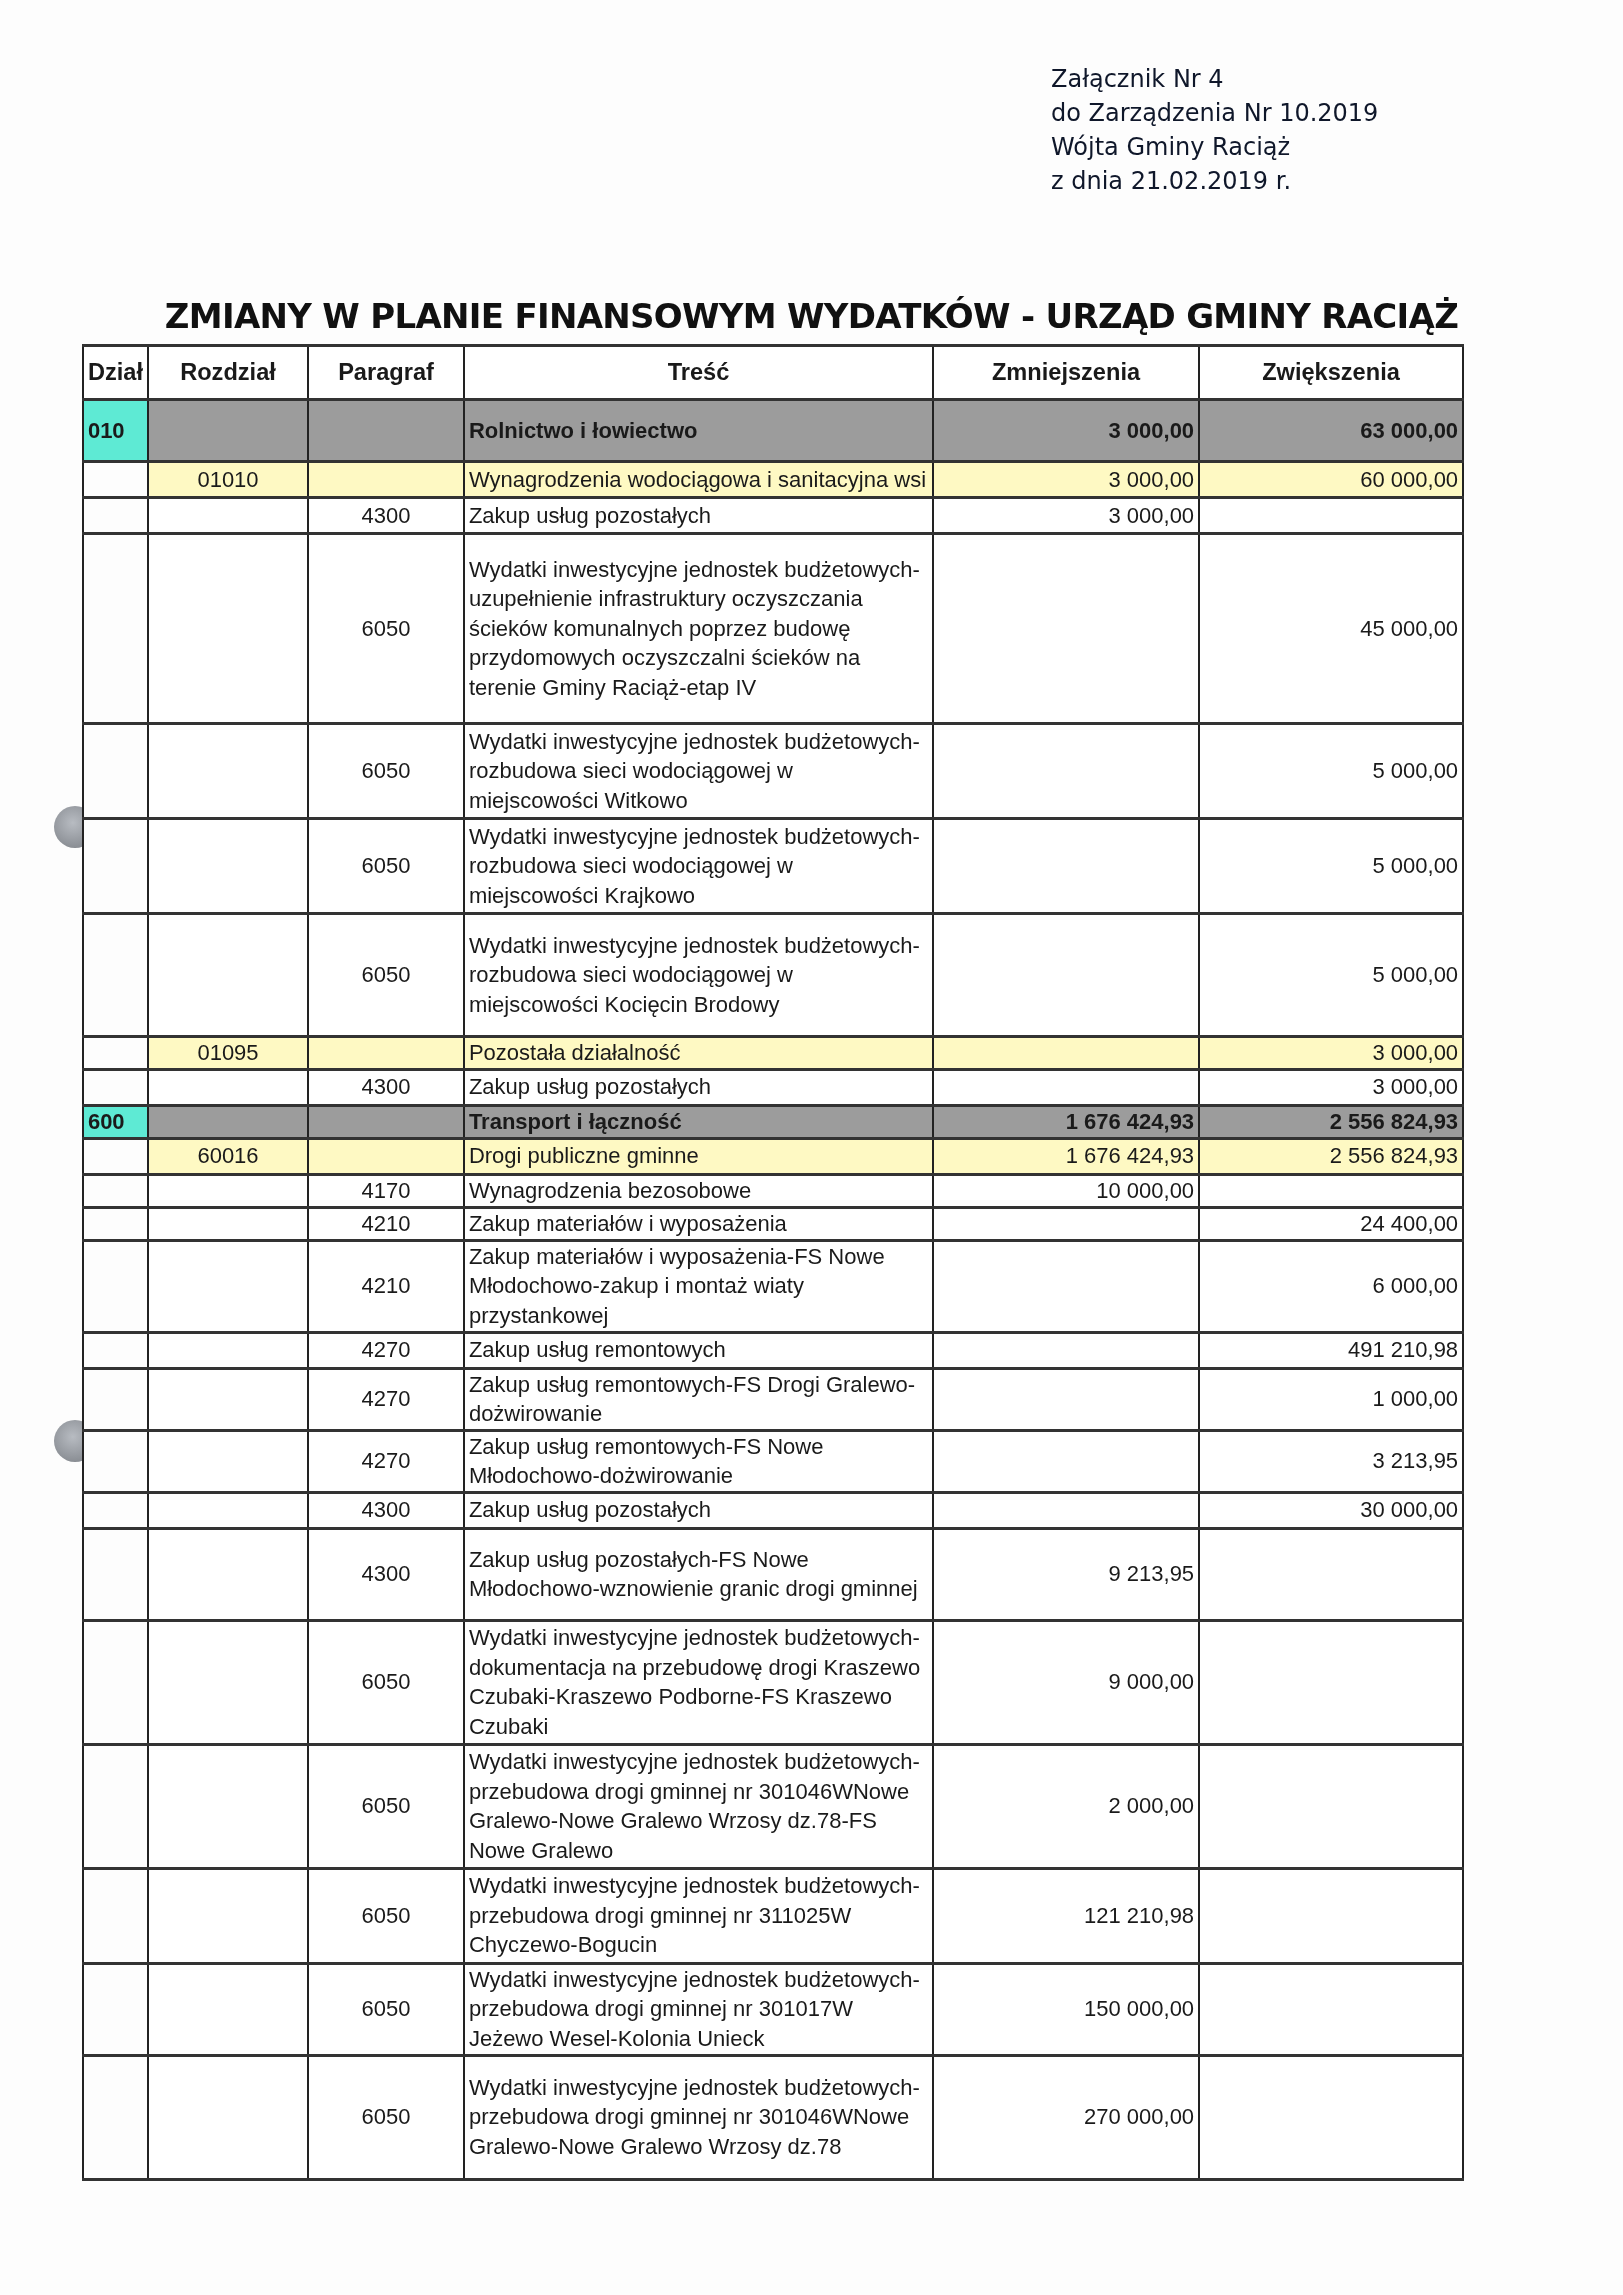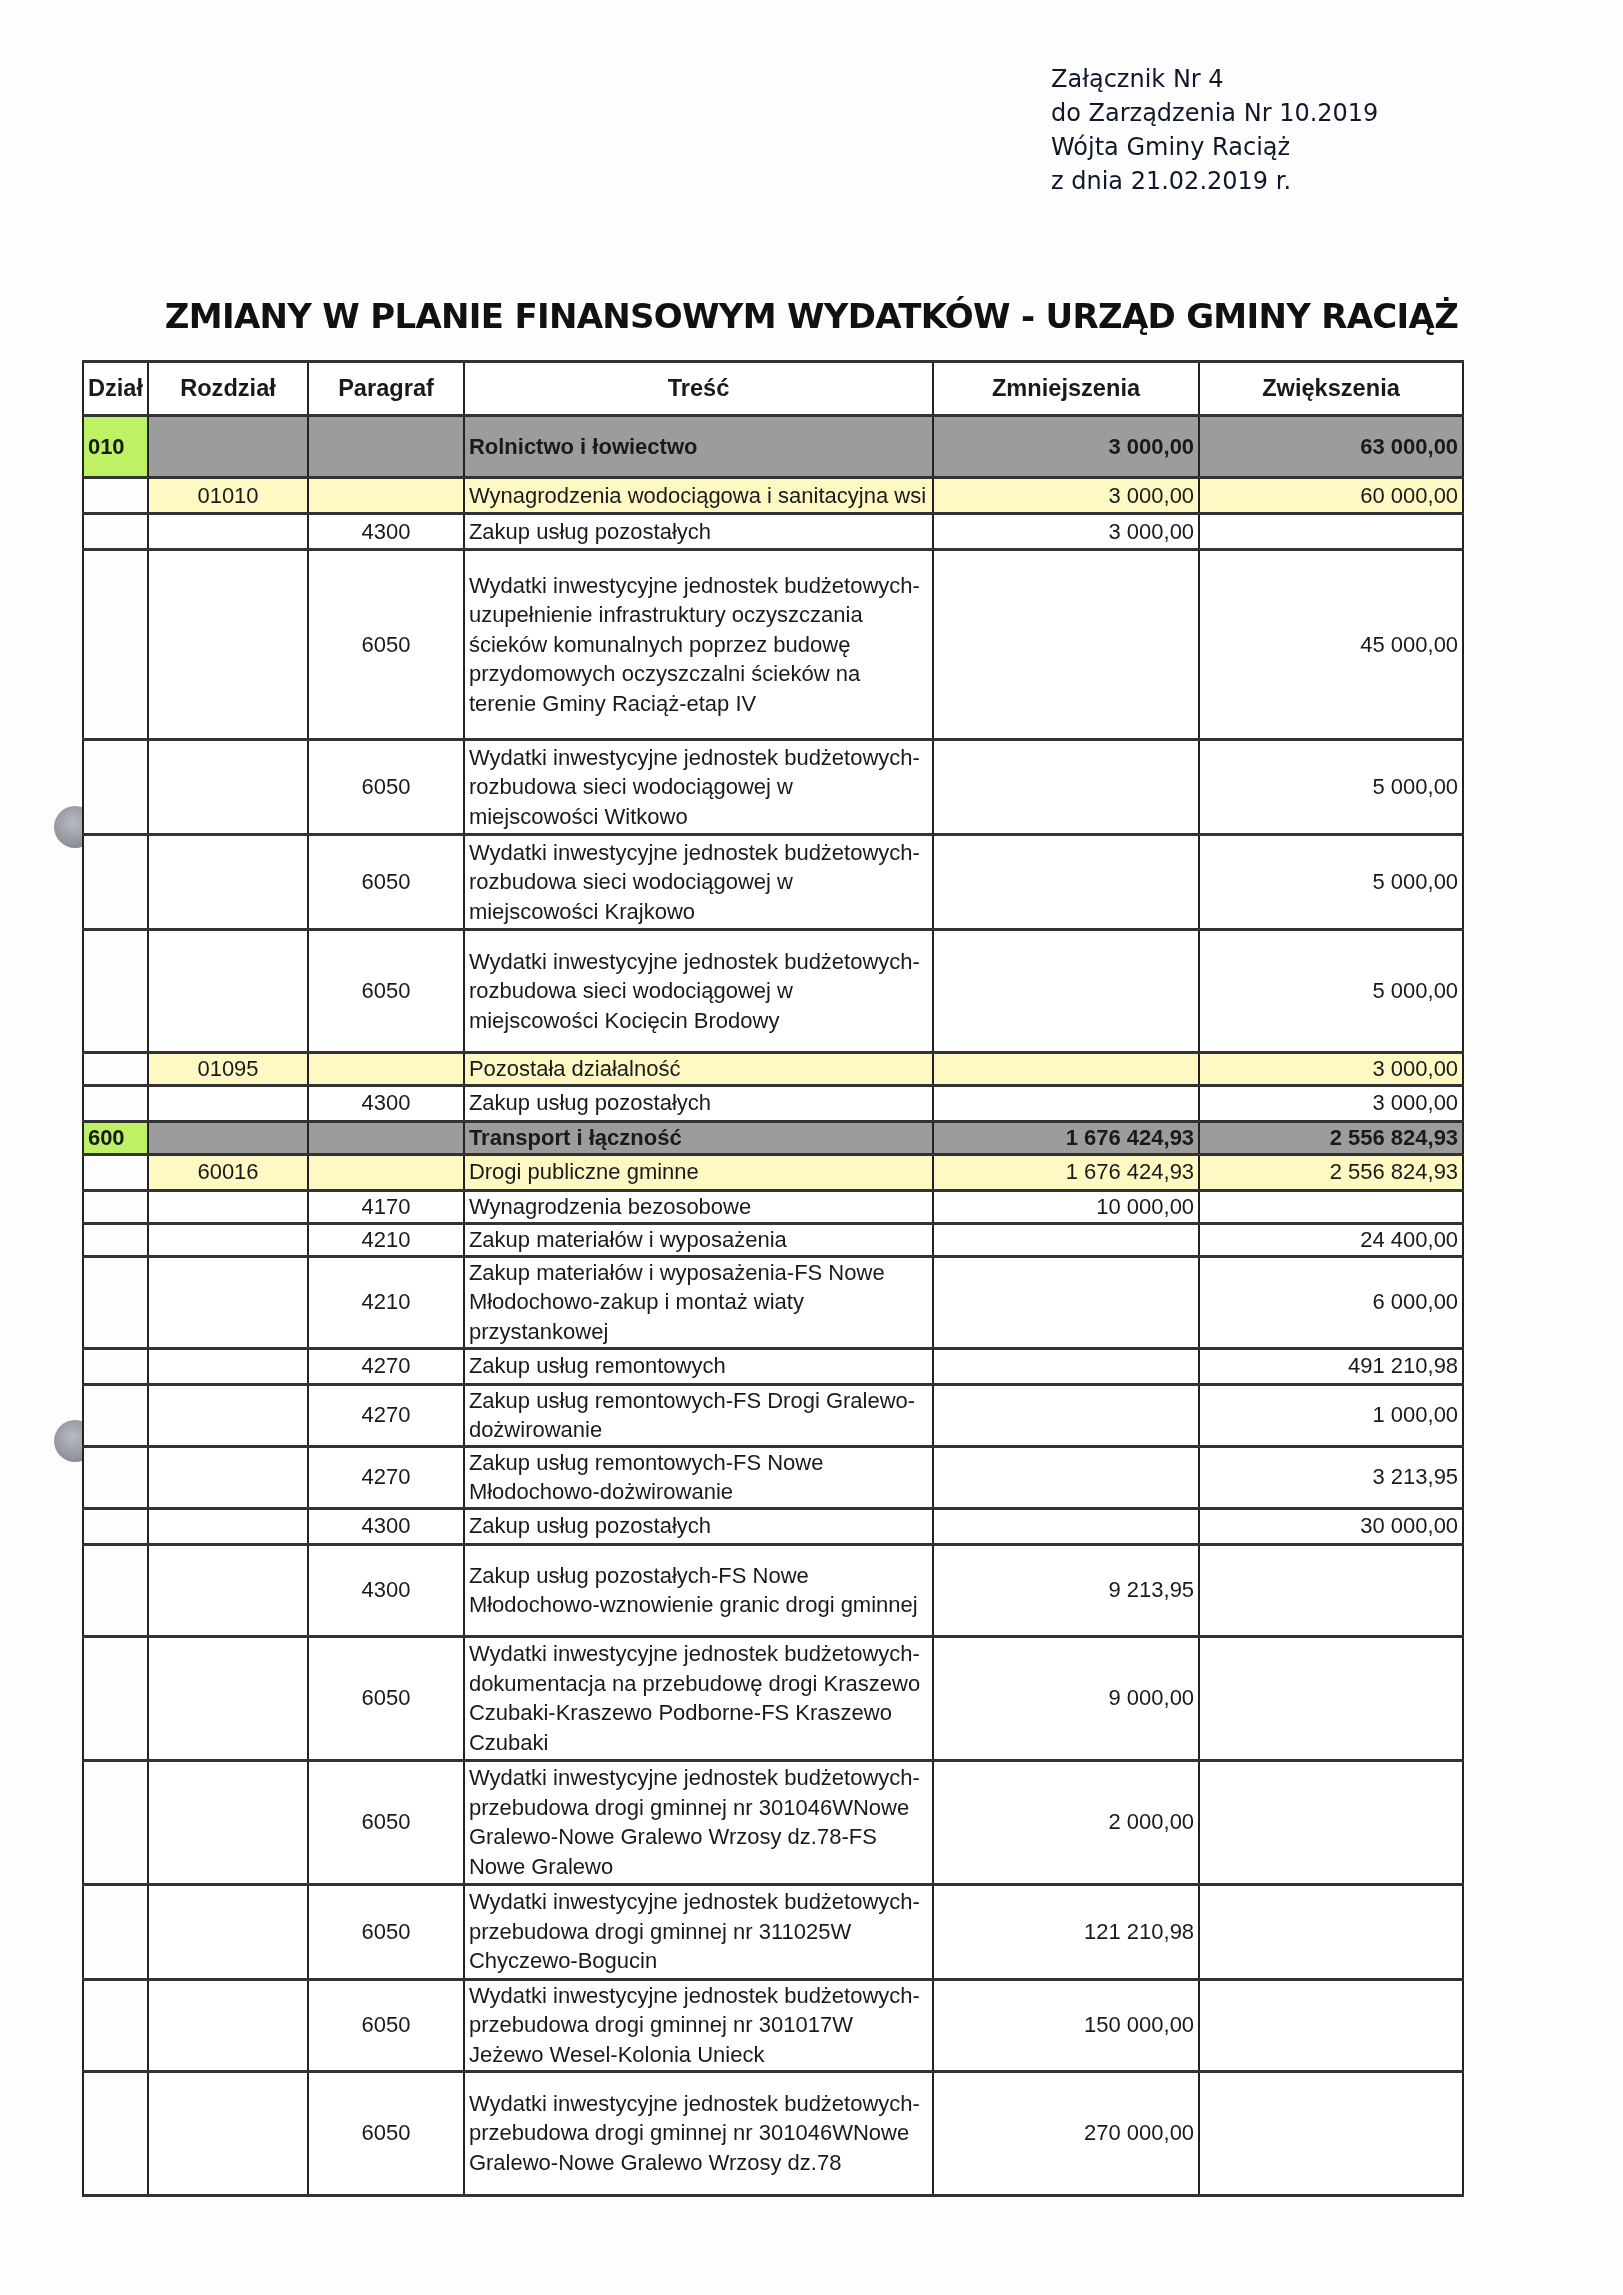--- a/index.html
+++ b/index.html
@@ -11,21 +11,21 @@
     position: absolute; left: 1051px; top: 62px;
     font-family: "DejaVu Sans", sans-serif; font-size: 24px; line-height: 34px; color: #0f172a;
   }
   .annex div { white-space: nowrap; }
   .title {
     position: absolute; left: 0; width: 1623px; top: 296px; text-align: center;
     font-family: "DejaVu Sans", sans-serif; font-weight: bold; font-size: 34px; color: #111;
     letter-spacing: -0.7px;
   }
   table.plan {
-    position: absolute; left: 82px; top: 360px; width: 1277px;
+    position: absolute; left: 82px; top: 344px; width: 1277px;
     border-collapse: collapse; table-layout: fixed;
   }
   table.plan td, table.plan th {
     border-left: 2px solid #222; border-right: 2px solid #222;
     border-top: 3.3px solid #333; border-bottom: 3.3px solid #333;
     font-size: 22px; line-height: 29.5px; padding: 0 3.9px; vertical-align: middle;
     font-stretch: condensed; overflow: hidden;
   }
   table.plan th {
     font-weight: bold; font-size: 23.6px; text-align: center; height: 51px; background: #fff;
@@ -34,21 +34,21 @@
   .c-rozdz { width: 160px; }
   .c-par { width: 156px; }
   .c-tresc { width: 469px; }
   .c-zmn { width: 266px; }
   .c-zw { width: 264px; }
   td.num { text-align: right; padding-right: 2.6px; }
   td.code { text-align: center; }
   td.dz { text-align: left; padding-left: 7.9px; font-weight: bold; }
   td.empty-dz { border-top: none; border-bottom: none; background: #fdfdfd; }
   tr.lvl1 td { background: #9c9c9c; font-weight: bold; }
-  tr.lvl1 td.dz { background: #bef264; }
+  tr.lvl1 td.dz { background: #5eead4; }
   tr.lvl2 td { background: #fef9c3; }
   tr.lvl2 td.empty-dz, tr.lvl3 td.empty-dz { background: #fdfdfd; }
   tr.lvl3 td { background: #fff; }
   .hole {
     position: absolute; width: 42px; height: 42px; border-radius: 50%;
     background: radial-gradient(circle at 45% 40%, #b8bcc2, #8c9096 70%, #7a7c80);
   }
 </style>
 </head>
 <body>

